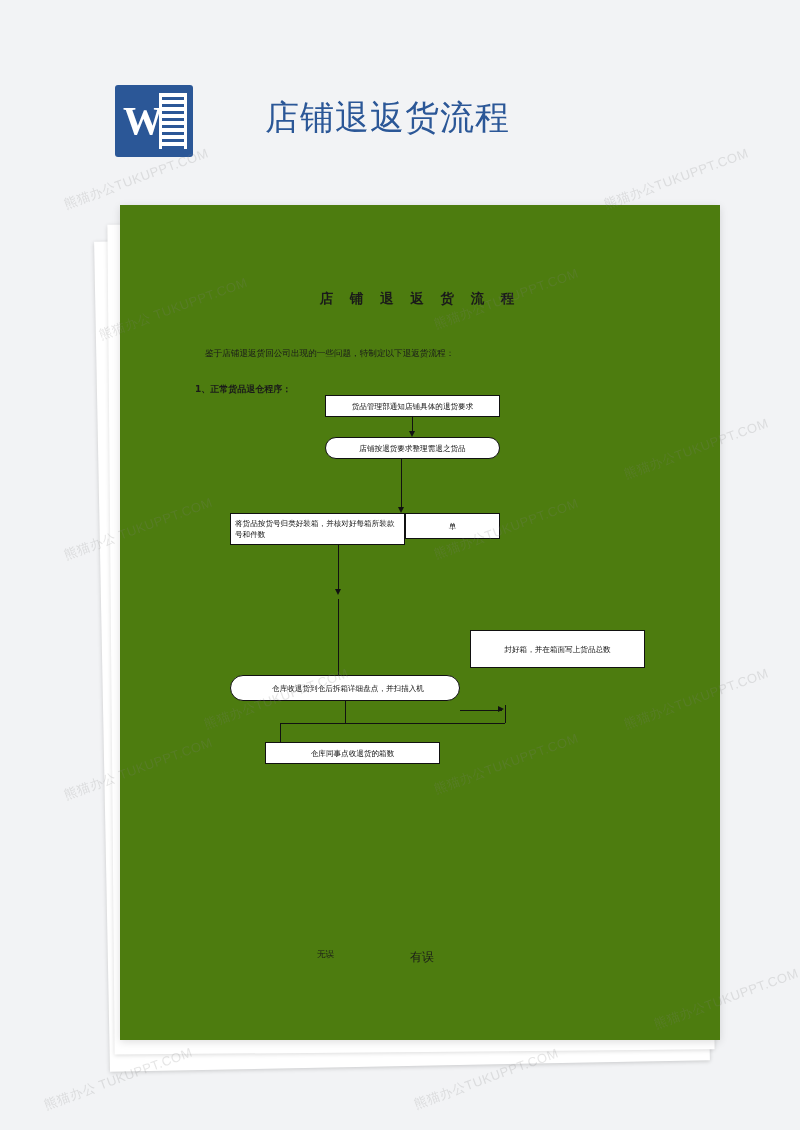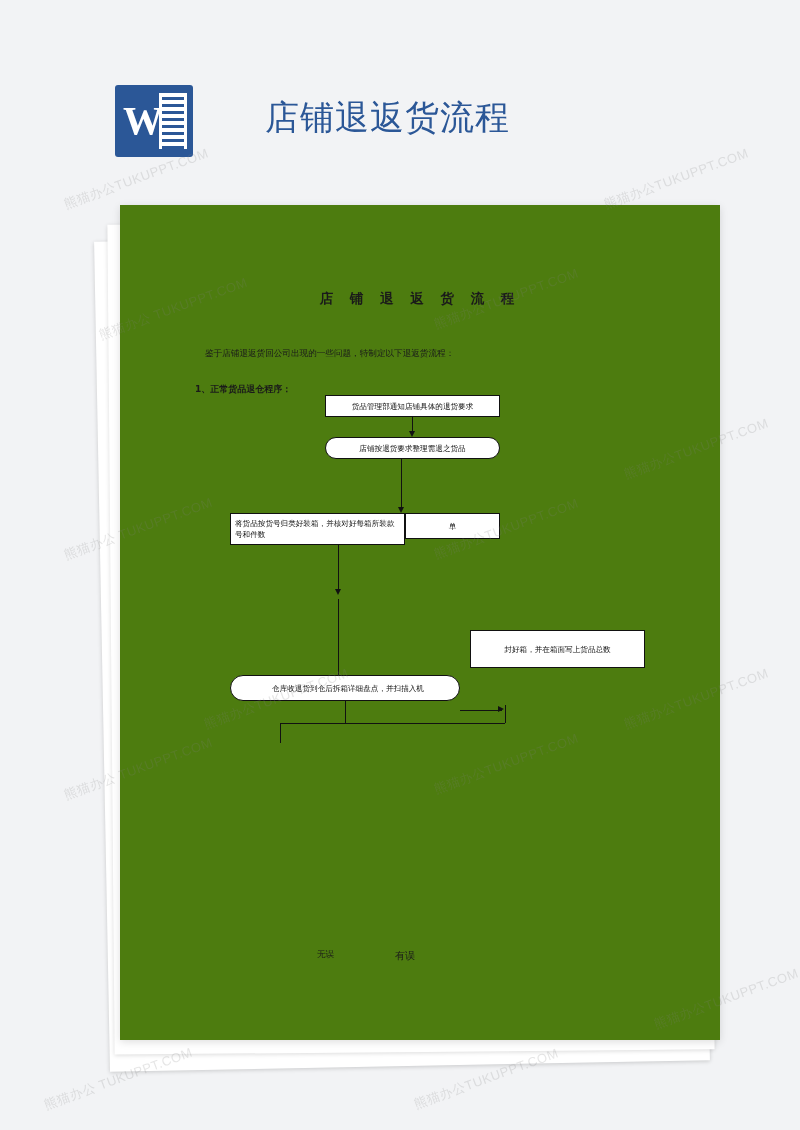--- a/index.html
+++ b/index.html
@@ -81,21 +81,21 @@
     border-left:3.5px solid transparent;border-right:3.5px solid transparent;
     border-top:6px solid #111;
   }
   .arrow-right{
     position:absolute;width:0;height:0;
     border-top:3.5px solid transparent;border-bottom:3.5px solid transparent;
     border-left:6px solid #111;
   }
 
   .foot-left{position:absolute;left:197px;top:744px;font-size:8.6px;}
-  .foot-right{position:absolute;left:275px;top:744px;font-size:10px;}
+  .foot-right{position:absolute;left:290px;top:744px;font-size:12px;}
 
   
   .wm{
     position:absolute;color:rgba(130,130,130,.20);
     font-size:13px;font-family:"Liberation Sans",sans-serif;
     transform:rotate(-20deg);white-space:nowrap;pointer-events:none;
     letter-spacing:.5px;
   }
 </style>
 </head>
@@ -153,20 +153,21 @@
 
       <div class="vline" style="left:225px;top:496px;height:22px;"></div>
       <div class="hline" style="left:160px;top:518px;width:225px;"></div>
       <div class="vline" style="left:160px;top:518px;height:20px;"></div>
       <div class="vline" style="left:385px;top:500px;height:18px;"></div>
 
       <div class="hline" style="left:340px;top:505px;width:42px;"></div>
       <div class="arrow-right" style="left:378px;top:501px;"></div>
 
 
+      <div class="box" style="left:145px;top:537px;width:175px;height:22px;">仓库同事点收退货的箱数</div>
 
       <div class="foot-left">无误</div>
       <div class="foot-right">有误</div>
     </div>
   </div>
 </div>
 
 <div id="watermark-layer">
     <div class="wm" style="left: 60px; top: 170px;">熊猫办公TUKUPPT.COM</div>
     <div class="wm" style="left: 95px; top: 300px;">熊猫办公 TUKUPPT.COM</div>

